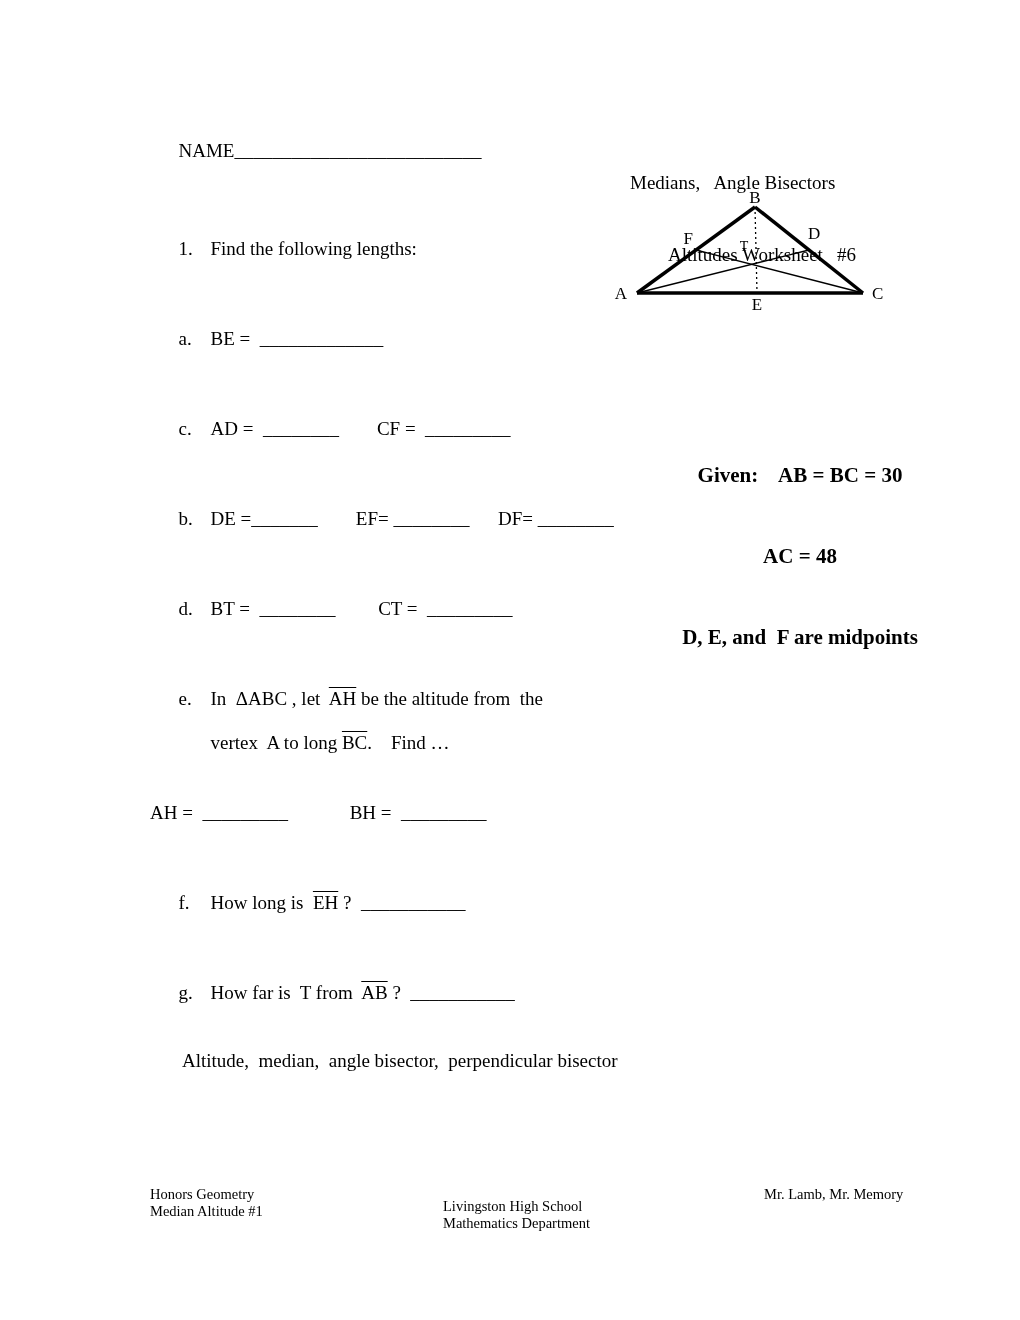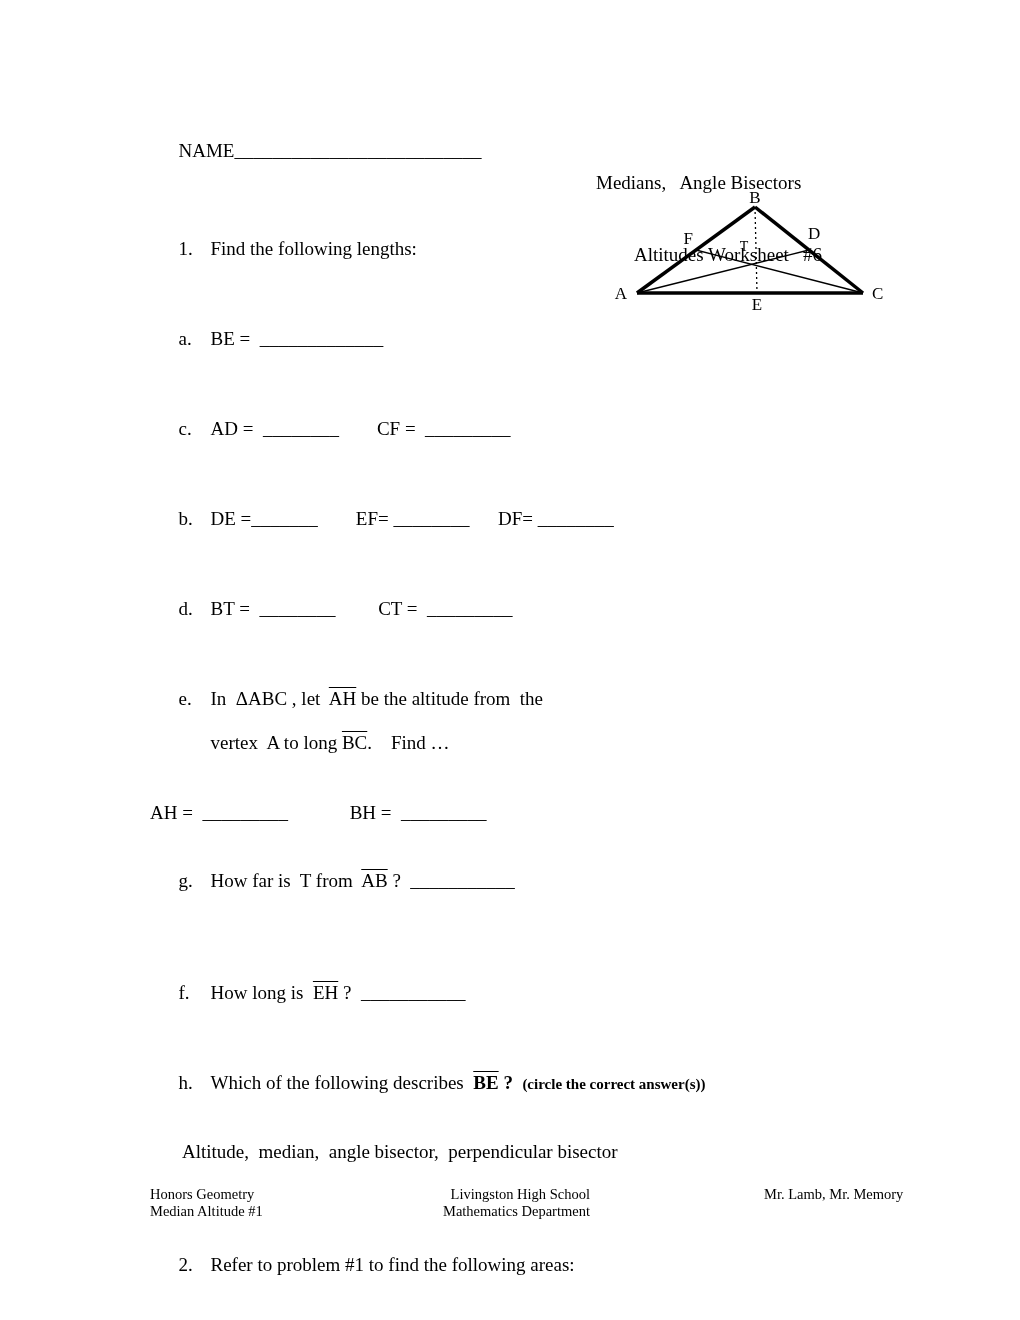--- a/index.html
+++ b/index.html
@@ -12,21 +12,21 @@
   .flow { position:absolute; left:0; top:118px; width:900px; }
   .row { margin-left:150px; white-space:pre-wrap; line-height:22px; }
   .letter { display:inline-block; width:32px; }
   .ov { text-decoration:overline; }
   .b { font-weight:bold; }
   .small { font-size:15px; }
   .indent { margin-left:182px; }
 
   .name-blank { margin-left:0; }
 
-  .title-block { position:absolute; left:596px; top:123px; line-height:24px; white-space:pre-wrap; }
+  .title-block { position:absolute; left:630px; top:123px; line-height:24px; white-space:pre-wrap; }
   .title-line2 { padding-left:38px; }
 
   .diagram { position:absolute; left:600px; top:192px; width:300px; height:135px; }
   .diagram svg { display:block; }
   .dlabel { font-family:"Liberation Serif", serif; font-size:17px; }
   .dlabel-t { font-family:"Liberation Serif", serif; font-size:14px; }
 
   .given-block {
     position:absolute; left:640px; top:408px; width:320px;
     font-weight:bold; font-size:21px; line-height:27px; text-align:center;
@@ -34,21 +34,21 @@
   }
 
   .mt32 { margin-top:32px; }
   .mt24 { margin-top:24px; }
   .mt26 { margin-top:26px; }
   .mt46 { margin-top:46px; }
   .mt69 { margin-top:69px; }
 
   .footer { position:absolute; top:1186px; left:0; width:1020px; font-size:14.5px; line-height:17px; }
   .footer-left { position:absolute; left:150px; top:0; }
-  .footer-center { position:absolute; left:443px; top:0;text-align:right; }
+  .footer-center { position:absolute; left:443px; top:12px; }
   .footer-right { position:absolute; left:764px; top:0; }
 </style>
 </head>
 <body>
 
 <div class="page">
 
   <div class="title-block">
     <div>Medians,   Angle Bisectors</div>
     <div class="title-line2">Altitudes Worksheet   #6</div>
@@ -69,20 +69,25 @@
       <text class="dlabel" x="155" y="11" text-anchor="middle">B</text>
       <text class="dlabel" x="27" y="107" text-anchor="end">A</text>
       <text class="dlabel" x="272" y="107" text-anchor="start">C</text>
       <text class="dlabel" x="93" y="52" text-anchor="end">F</text>
       <text class="dlabel" x="208" y="47" text-anchor="start">D</text>
       <text class="dlabel" x="157" y="118" text-anchor="middle">E</text>
       <text class="dlabel-t" x="144" y="59" text-anchor="middle">T</text>
     </svg>
   </div>
 
+  <div class="given-block">
+    <div>Given:    AB = BC = 30</div>
+    <div>AC = 48</div>
+    <div>D, E, and  F are midpoints</div>
+  </div>
 
   <div class="flow">
 
     <div class="row">
       <span>NAME</span><span class="name-blank">__________________________</span>
     </div>
 
     <div class="row mt32">
       <span class="letter">1.</span><span>Find the following lengths:</span>
     </div>
@@ -103,37 +108,31 @@
       <span class="letter">d.</span><span>BT =  ________         CT =  _________</span>
     </div>
 
     <div class="row mt24">
       <span class="letter">e.</span><span>In  ΔABC , let  </span><span class="ov">AH</span><span> be the altitude from  the</span><br>
       <span class="letter"></span><span>vertex  A to long </span><span class="ov">BC</span><span>.    Find …</span>
     </div>
 
     <div class="row mt26">AH =  _________             BH =  _________</div>
 
-    <div class="row mt24">
-      <span class="letter">g.</span><span>How far is  T from  </span><span class="ov">AB</span><span> ?  ___________</span>
-    </div>
-
     <div class="row mt46">
       <span class="letter">f.</span><span>How long is  </span><span class="ov">EH</span><span> ?  ___________</span>
     </div>
 
     <div class="row mt24">
-      <span class="letter">h.</span><span>Which of the following describes  </span><span class="ov b">BE</span><span class="b"> ?  </span><span class="b small">(circle the correct answer(s))</span>
+      <span class="letter">g.</span><span>How far is  T from  </span><span class="ov">AB</span><span> ?  ___________</span>
     </div>
+
 
     <div class="row mt24 indent">Altitude,  median,  angle bisector,  perpendicular bisector</div>
 
-    <div class="row mt69">
-      <span class="letter">2.</span><span>Refer to problem #1 to find the following areas:</span>
-    </div>
 
   </div>
 
   <div class="footer">
     <div class="footer-left">
       <div>Honors Geometry</div>
       <div>Median Altitude #1</div>
     </div>
     <div class="footer-center">
       <div>Livingston High School</div>

